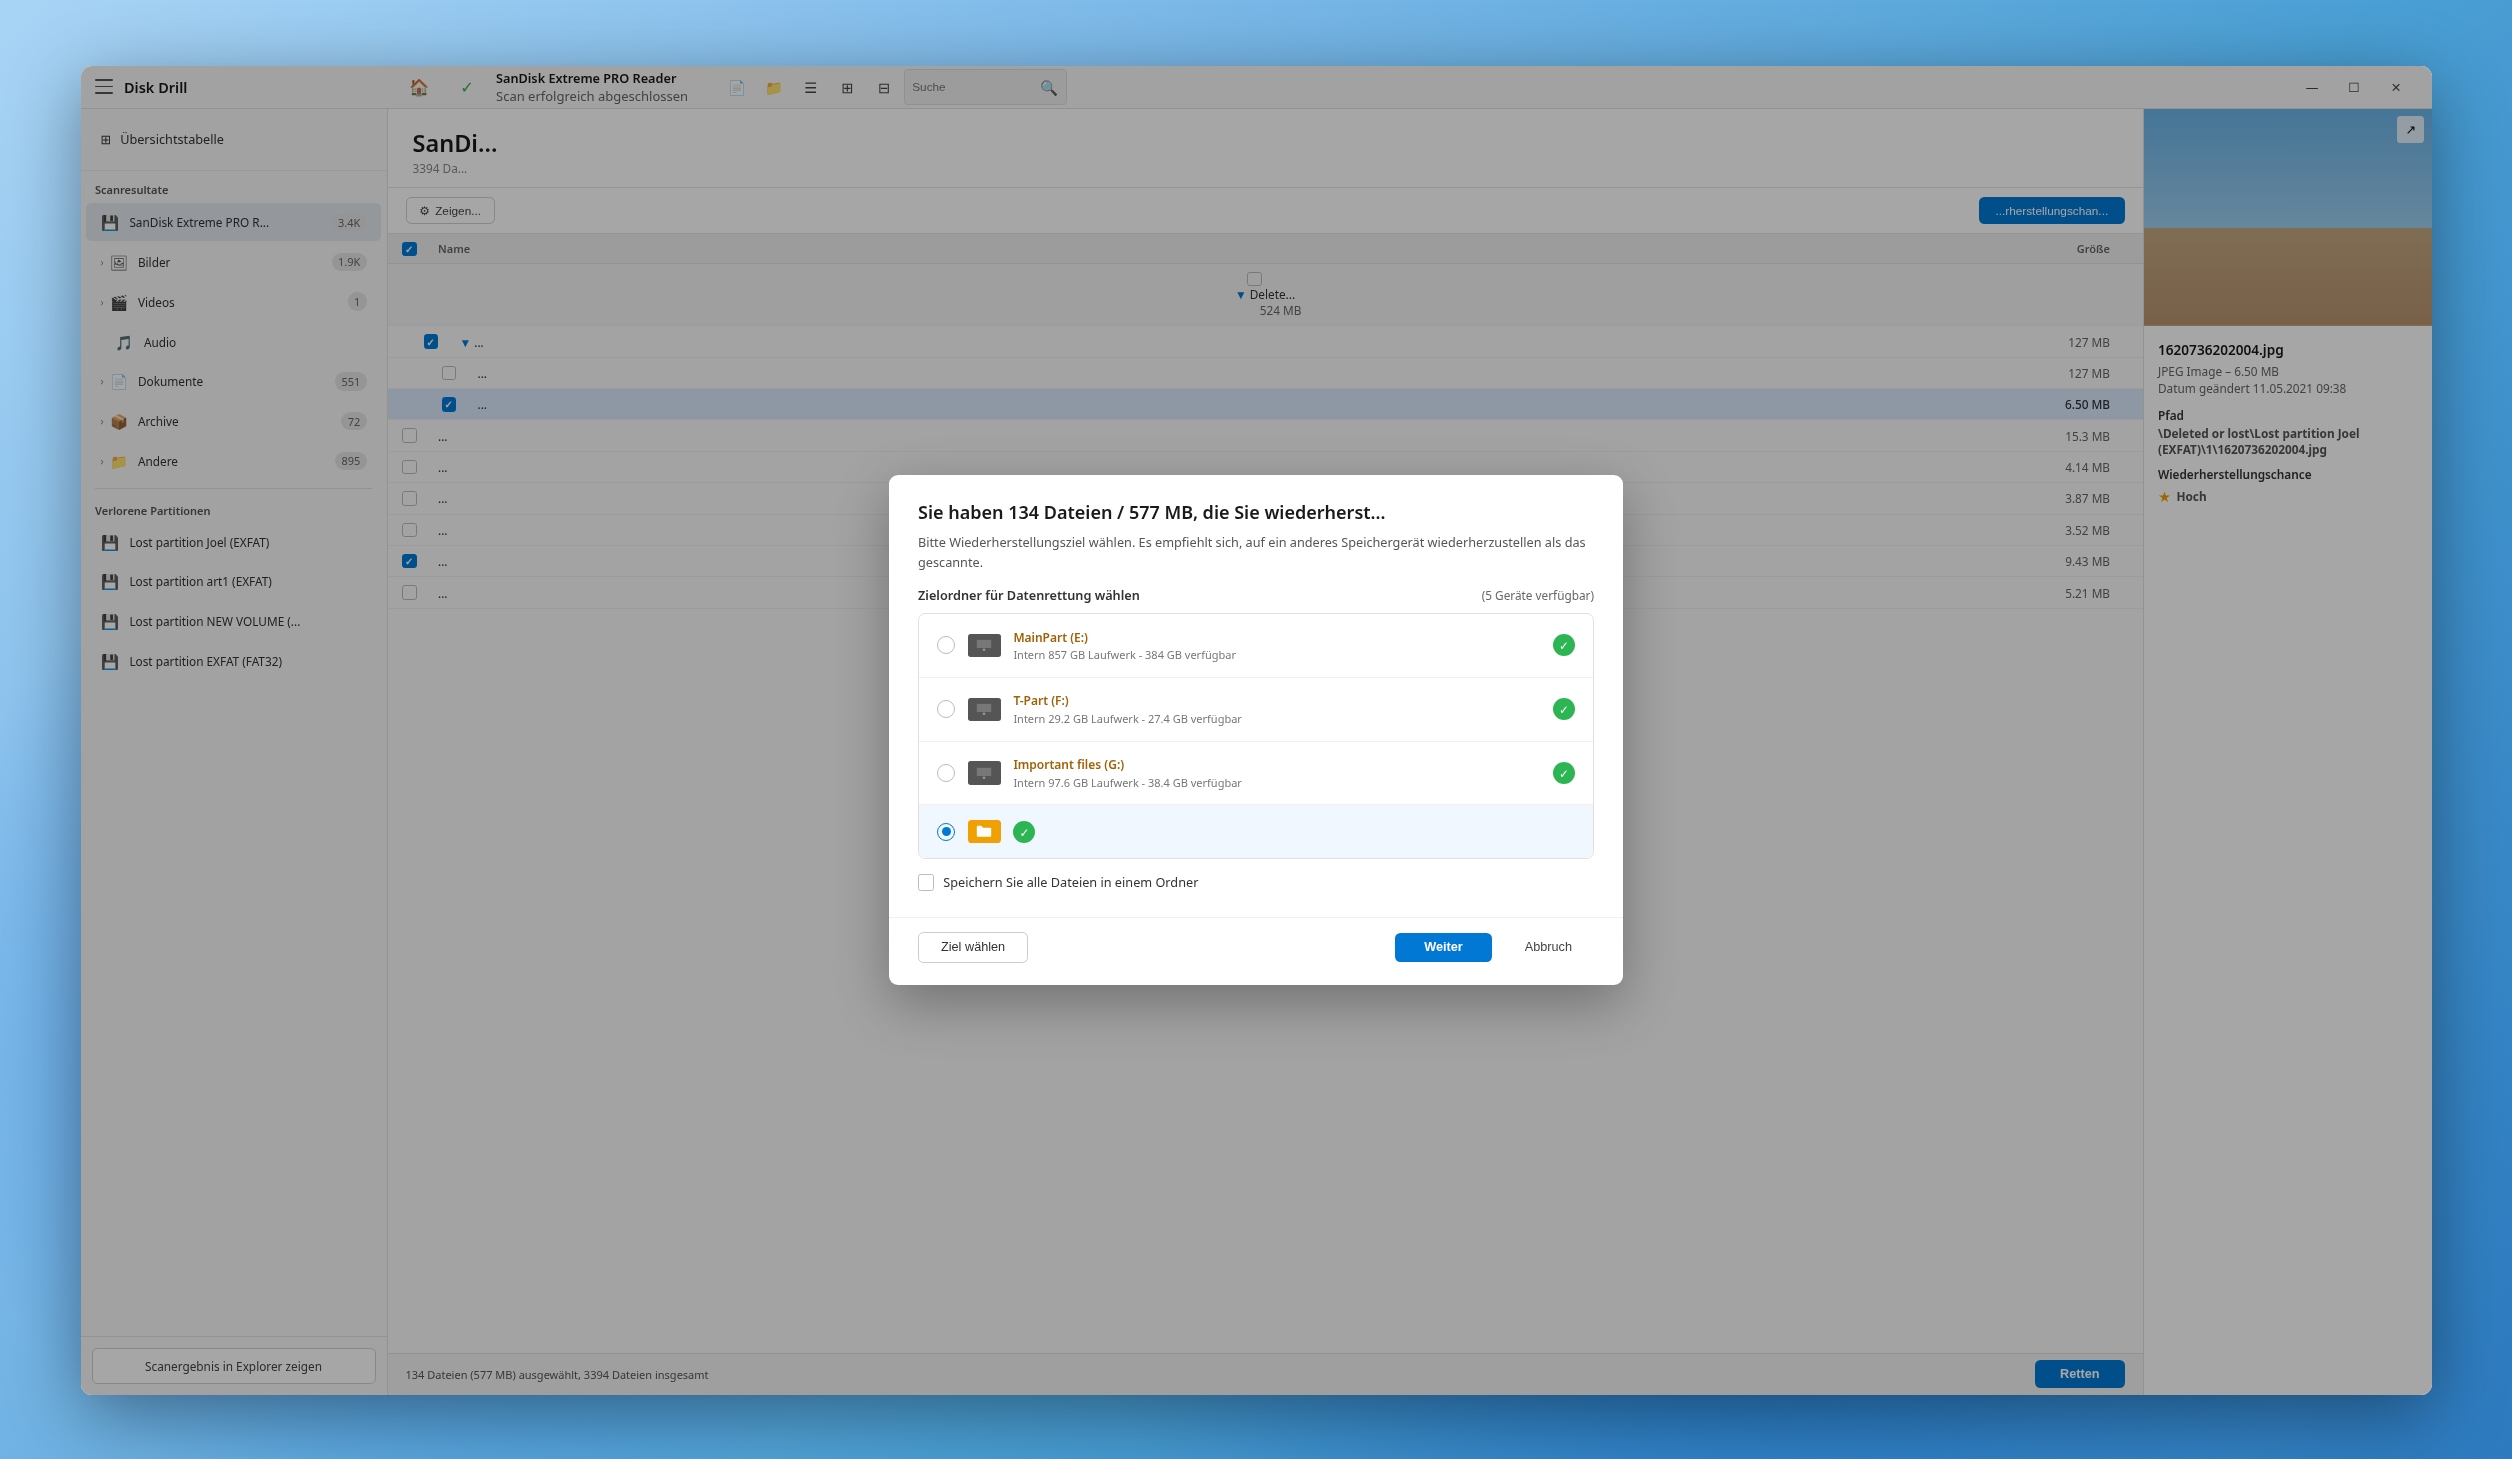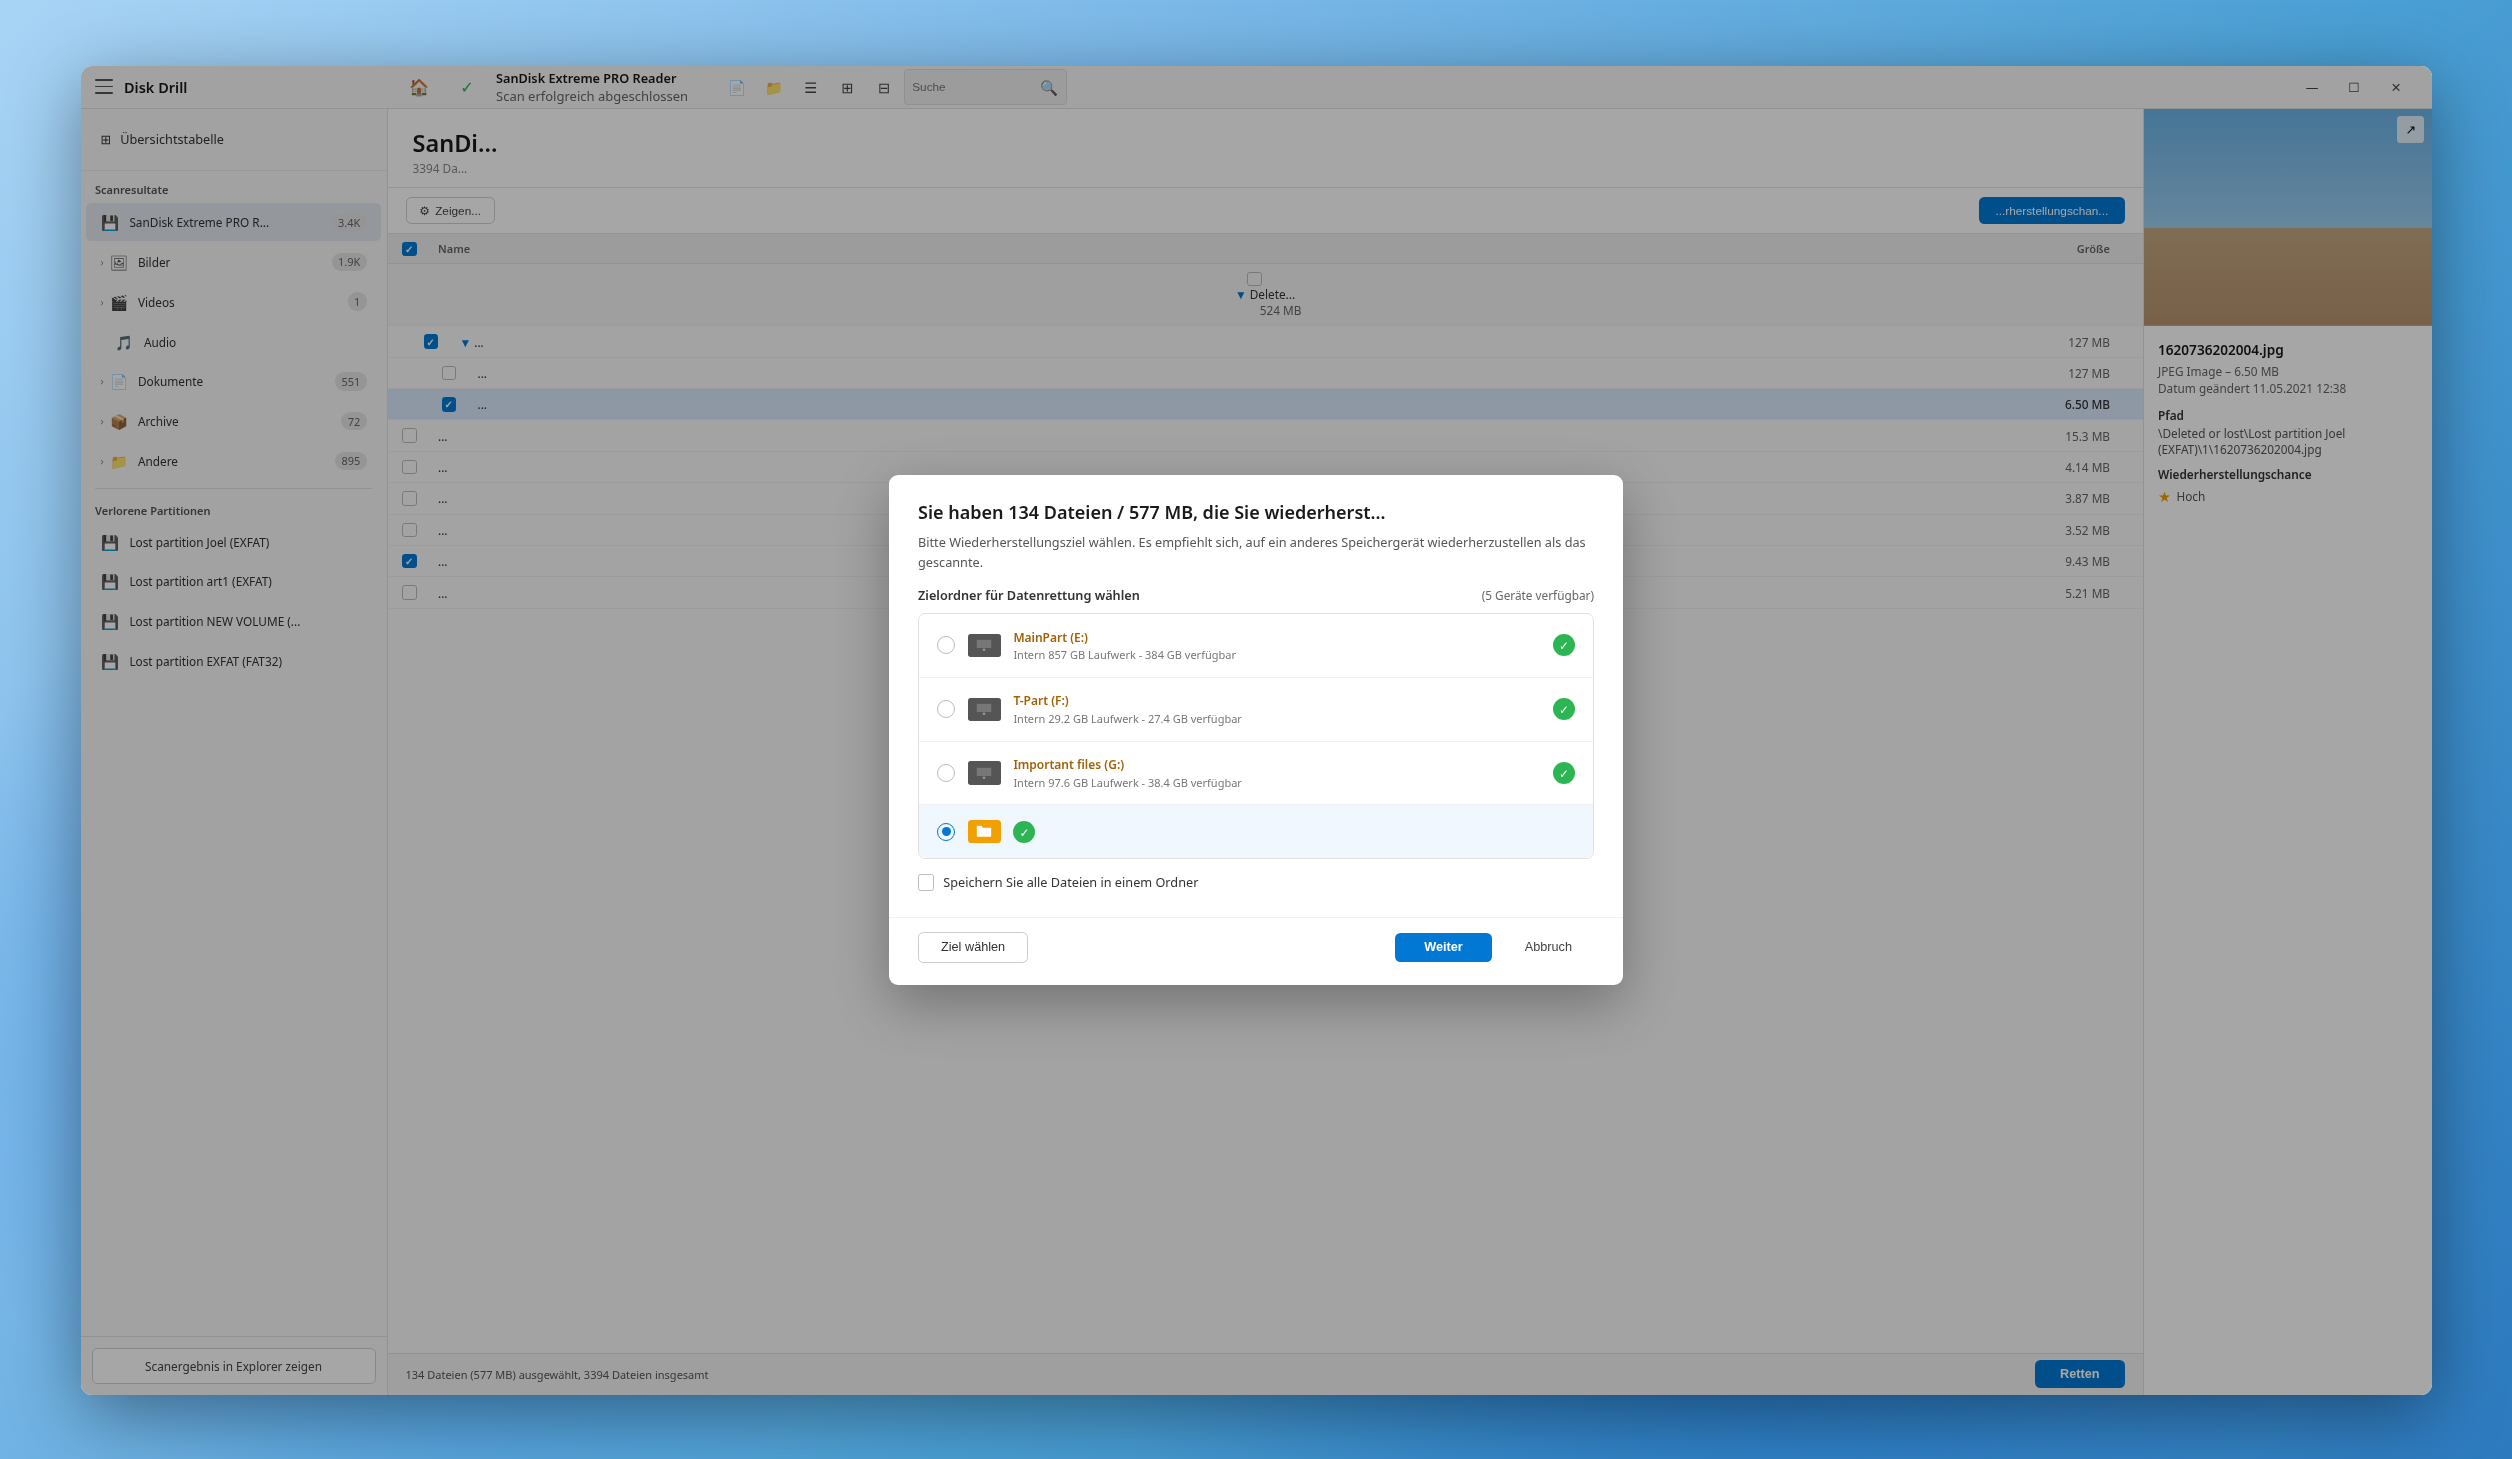--- a/index.html
+++ b/index.html
@@ -464,20 +464,21 @@
     .detail-label {
       font-size: 11.8px;
       font-weight: 600;
       color: #333;
       margin-top: 9px;
       margin-bottom: 1.8px;
     }
     .detail-value {
       font-size: 11.8px;
       color: #555;
+      font-weight: bold;
     }
     .recovery-chance {
       display: flex;
       align-items: center;
       gap: 5.4px;
       margin-top: 3.6px;
     }
     .star { color: #f0a000; font-size: 14.5px; }
 
     
@@ -956,21 +957,21 @@
         <div class="preview-img">
 
           <div style="width:100%;height:55%;background:linear-gradient(to bottom,#6ab4e8 0%,#9ecff0 100%);"></div>
           <div style="width:100%;height:45%;background:linear-gradient(to bottom,#c4a882 0%,#b8956e 100%);"></div>
         </div>
         <div class="preview-ext-btn">↗</div>
       </div>
       <div class="file-details">
         <div class="file-name-detail">1620736202004.jpg</div>
         <div class="file-type-detail">JPEG Image – 6.50 MB</div>
-        <div class="file-date-detail">Datum geändert 11.05.2021 12:38</div>
+        <div class="file-date-detail">Datum geändert 11.05.2021 09:38</div>
         <div class="detail-label">Pfad</div>
         <div class="detail-value">\Deleted or lost\Lost partition Joel (EXFAT)\1\1620736202004.jpg</div>
         <div class="detail-label">Wiederherstellungschance</div>
         <div class="recovery-chance">
           <span class="star">★</span>
           <span class="detail-value">Hoch</span>
         </div>
       </div>
     </div>
   </div>

